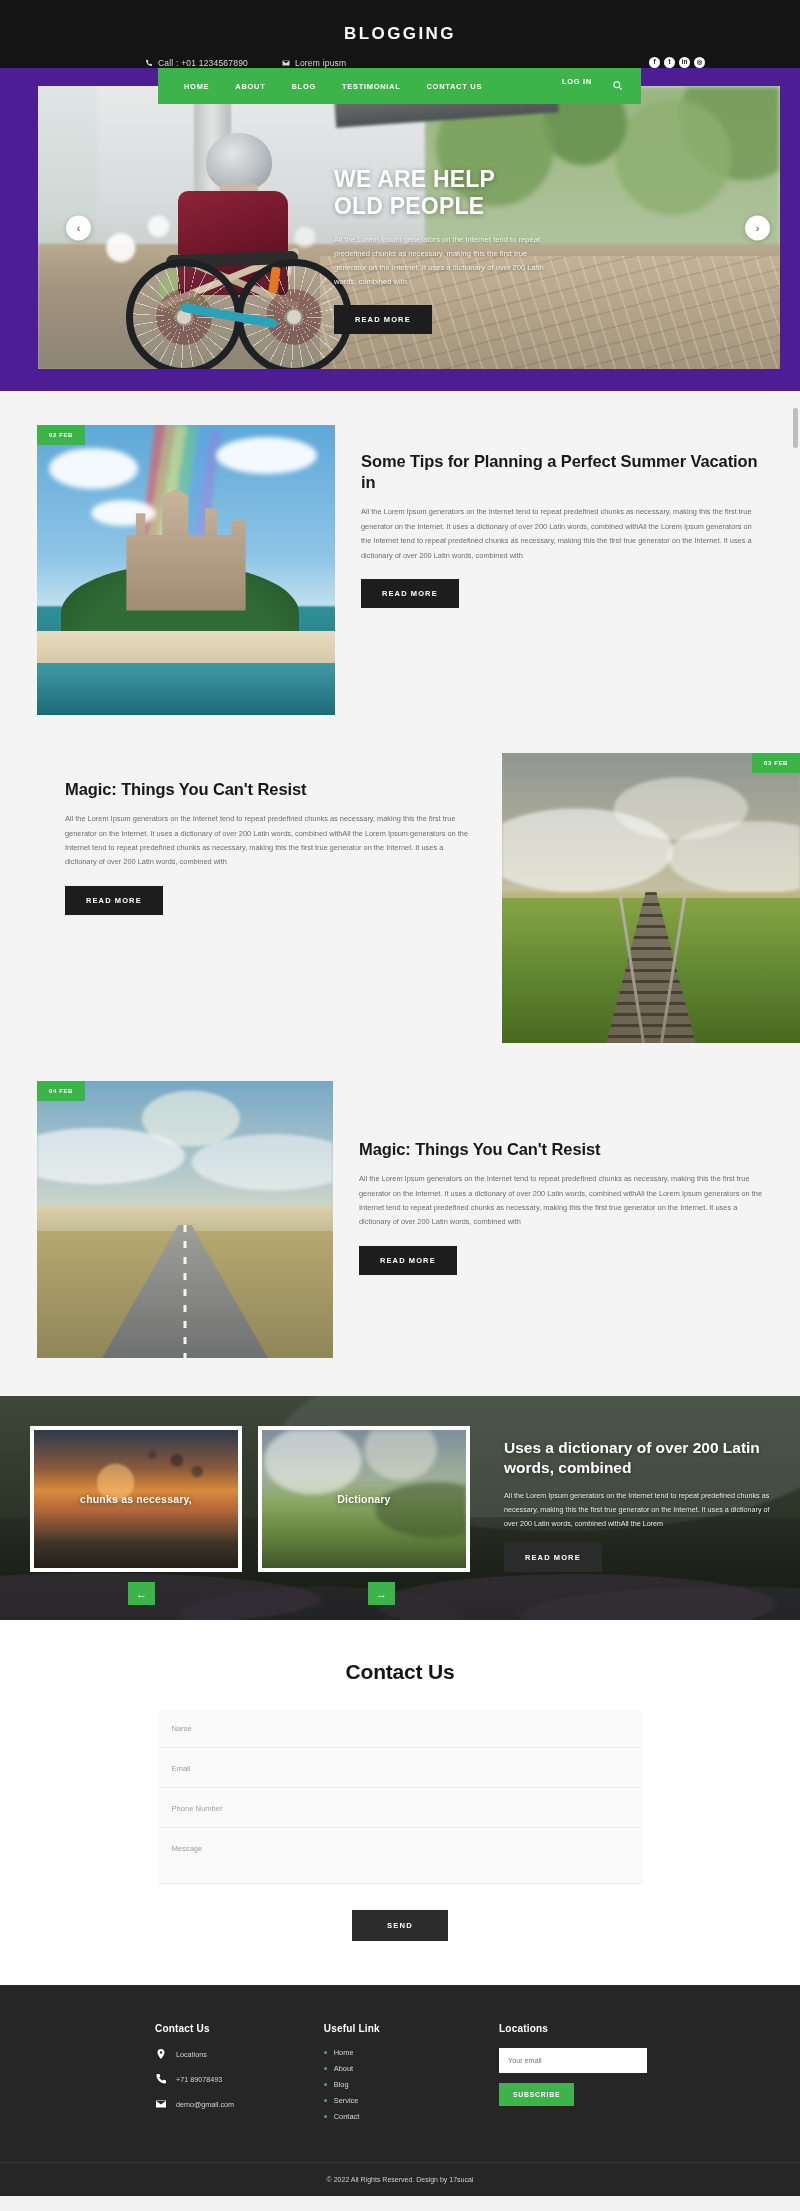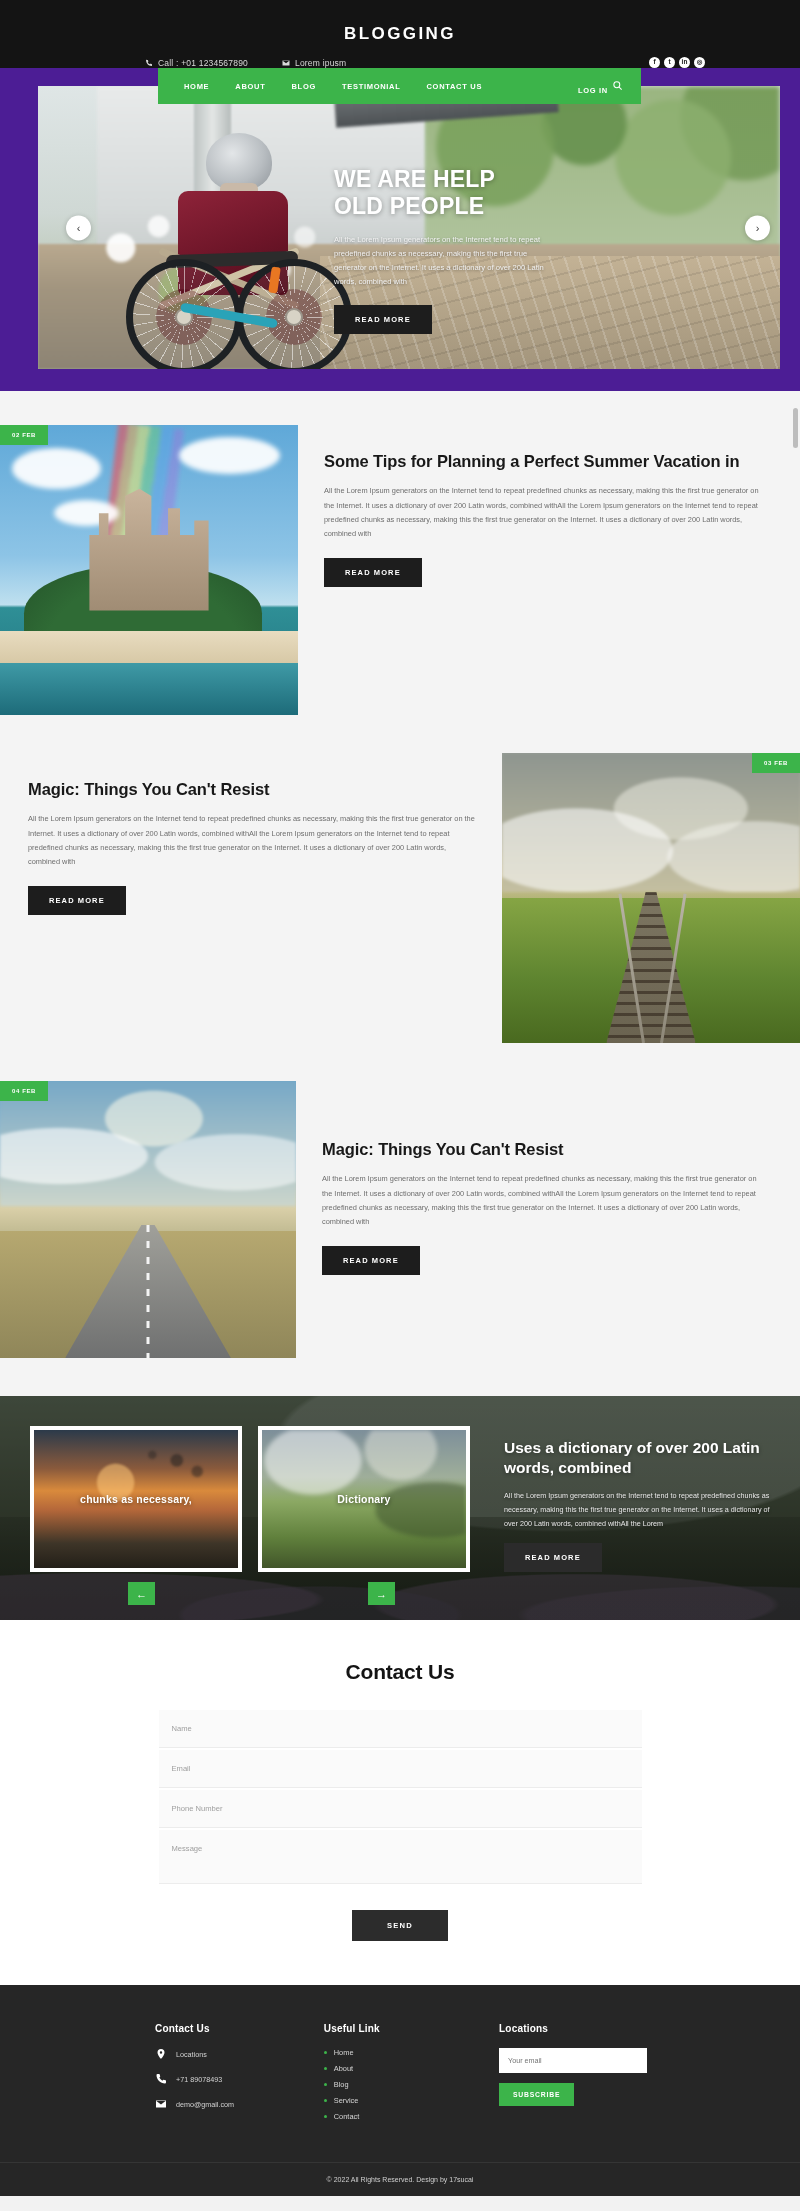--- a/index.html
+++ b/index.html
@@ -71,21 +71,21 @@
     display: flex;
     align-items: center;
     padding: 0 18px 0 26px;
   }
   .nav-items { display: flex; align-items: center; gap: 26px; }
   .nav-item {
     color: #fff; font-size: 7.5px; font-weight: bold;
     letter-spacing: .7px; white-space: nowrap;
     text-decoration: none;
   }
-  .nav-right { margin-left: auto; display: flex; align-items: flex-end; gap: 4px; }
+  .nav-right { margin-left: auto; display: flex; align-items: flex-start; gap: 20px; }
   .nav-search svg { width: 11px; height: 11px; fill: none; stroke: #fff; stroke-width: 2.2; }
 
   
   .hero-outer {
     background: #4c1d95;
     padding: 18px 20px 22px 38px;
     position: relative;
   }
   .hero {
     position: relative;
@@ -243,20 +243,21 @@
     position: absolute; right: 2px; top: 340px;
     width: 5px; height: 40px; background: #bdbdbd; border-radius: 3px;
   }
 
   
   .blog-section { padding: 34px 0 0; background: #f4f4f4; }
   .row {
     display: flex;
     align-items: flex-start;
     margin: 0 0 38px 0;
+    padding-left: 37px;
   }
   .row.reverse { flex-direction: row-reverse; }
 
   .thumb {
     position: relative;
     width: 298px; height: 290px;
     flex: 0 0 298px;
     overflow: hidden;
   }
   .thumb.small { width: 296px; height: 277px; flex: 0 0 296px; }

